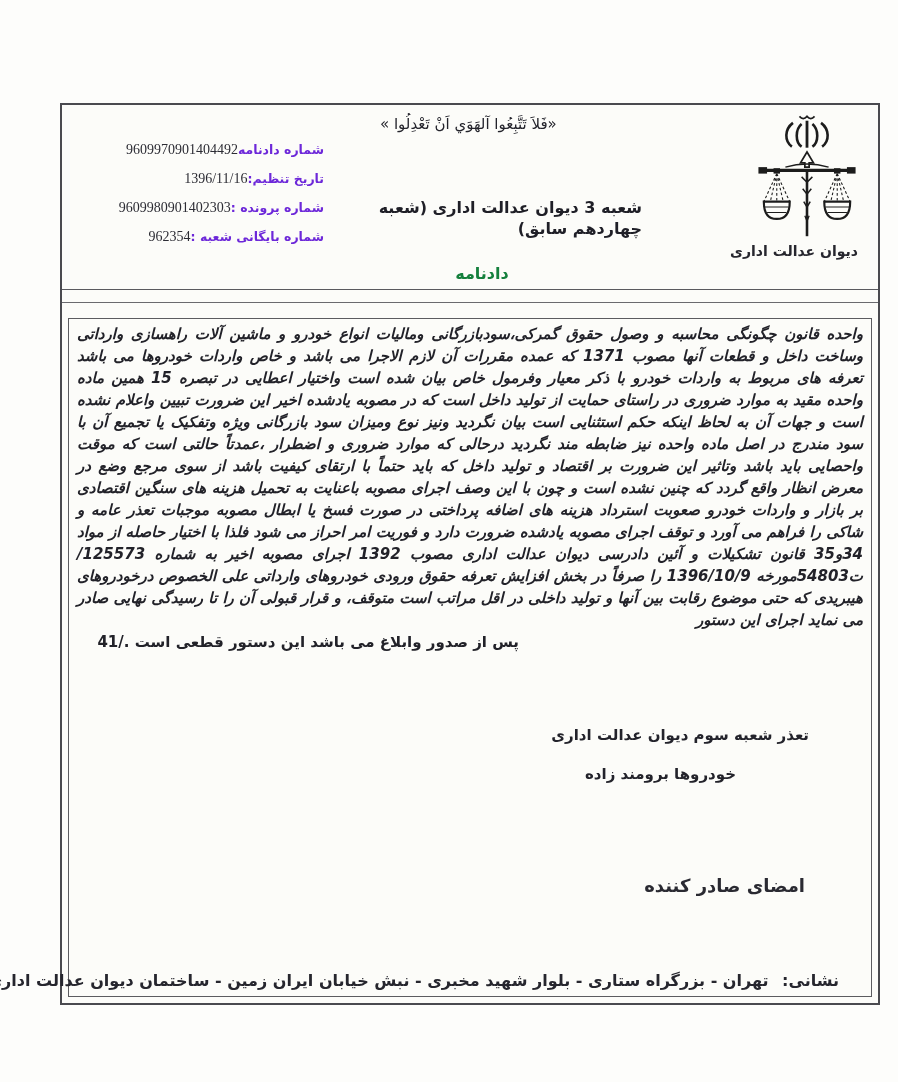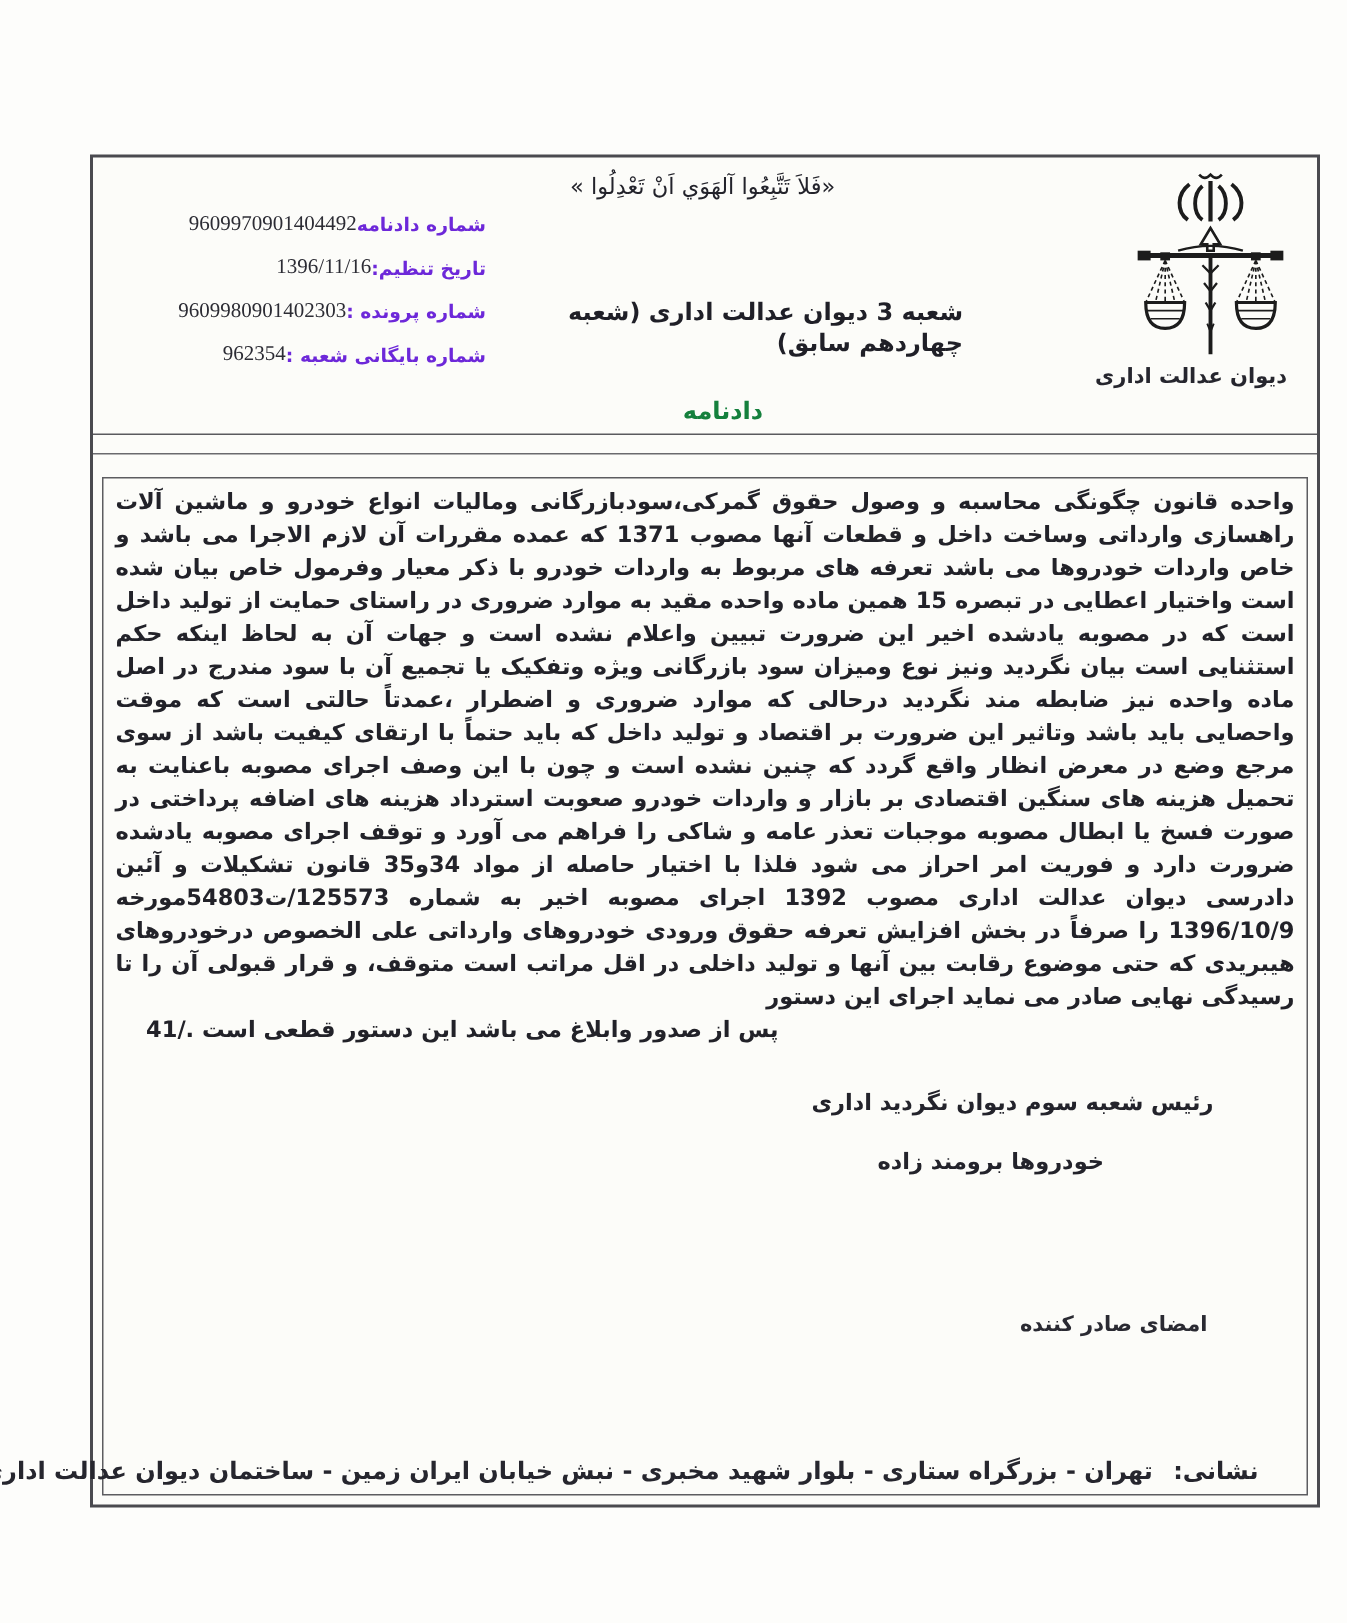--- a/index.html
+++ b/index.html
@@ -46,38 +46,38 @@
   }
   .hr1{position:absolute;top:184px;left:0;width:100%;border-top:1px solid #5a5a5e;}
   .hr2{position:absolute;top:197px;left:0;width:100%;border-top:1px solid #6a6a6e;}
   .body-box{
     position:absolute;left:6px;top:213px;width:802px;height:677px;
     border:1px solid #5c5c60;
   }
   .body-par{
     margin:4px 8px 0 8px;
     direction:rtl;text-align:justify;
-    font-size:15px;font-weight:bold;line-height:22px;color:#222229;
+    font-size:15px;font-weight:bold;line-height:22px;color:#222229;font-style:italic;
   }
   .closing{
     margin:0 352px 0 58px;
     direction:rtl;text-align:center;white-space:nowrap;
     font-size:15px;font-weight:bold;line-height:22px;color:#222229;
   }
   .sig-title{
     position:absolute;top:407px;right:62px;
     direction:rtl;font-size:15px;font-weight:bold;color:#23232b;white-space:nowrap;
   }
   .sig-name{
     position:absolute;top:446px;right:135px;
     direction:rtl;font-size:15px;font-weight:bold;color:#23232b;white-space:nowrap;
   }
   .issuer{
     position:absolute;top:556px;right:66px;
-    direction:rtl;font-size:14px;font-weight:bold;color:#2a2a32;white-space:nowrap;
+    direction:rtl;font-size:18px;font-weight:bold;color:#2a2a32;white-space:nowrap;
   }
   .address{
     position:absolute;top:652px;right:32px;
     direction:rtl;font-size:16px;font-weight:bold;color:#26262e;white-space:nowrap;
   }
   .address .addr-label{margin-left:8px;}
   svg .ln{stroke:#1c1c1c;fill:none;}
 </style>
 </head>
 <body>
@@ -147,21 +147,21 @@
 
   <div class="doc-title">دادنامه</div>
 
   <div class="hr1"></div>
   <div class="hr2"></div>
 
   <div class="body-box">
     <div class="body-par">واحده قانون چگونگی محاسبه و وصول حقوق گمرکی،سودبازرگانی ومالیات انواع خودرو و ماشین آلات راهسازی وارداتی وساخت داخل و قطعات آنها مصوب 1371 که عمده مقررات آن لازم الاجرا می باشد و خاص واردات خودروها می باشد تعرفه های مربوط به واردات خودرو با ذکر معیار وفرمول خاص بیان شده است واختیار اعطایی در تبصره 15 همین ماده واحده مقید به موارد ضروری در راستای حمایت از تولید داخل است که در مصوبه یادشده اخیر این ضرورت تبیین واعلام نشده است و جهات آن به لحاظ اینکه حکم استثنایی است بیان نگردید ونیز نوع ومیزان سود بازرگانی ویژه وتفکیک یا تجمیع آن با سود مندرج در اصل ماده واحده نیز ضابطه مند نگردید درحالی که موارد ضروری و اضطرار ،عمدتاً حالتی است که موقت واحصایی باید باشد وتاثیر این ضرورت بر اقتصاد و تولید داخل که باید حتماً با ارتقای کیفیت باشد از سوی مرجع وضع در معرض انظار واقع گردد که چنین نشده است و چون با این وصف اجرای مصوبه باعنایت به تحمیل هزینه های سنگین اقتصادی بر بازار و واردات خودرو صعوبت استرداد هزینه های اضافه پرداختی در صورت فسخ یا ابطال مصوبه موجبات تعذر عامه و شاکی را فراهم می آورد و توقف اجرای مصوبه یادشده ضرورت دارد و فوریت امر احراز می شود فلذا با اختیار حاصله از مواد 34و35 قانون تشکیلات و آئین دادرسی دیوان عدالت اداری مصوب 1392 اجرای مصوبه اخیر به شماره 125573/ت54803مورخه 1396/10/9 را صرفاً در بخش افزایش تعرفه حقوق ورودی خودروهای وارداتی علی الخصوص درخودروهای هیبریدی که حتی موضوع رقابت بین آنها و تولید داخلی در اقل مراتب است متوقف، و قرار قبولی آن را تا رسیدگی نهایی صادر می نماید اجرای این دستور</div>
     <div class="closing">پس از صدور وابلاغ می باشد این دستور قطعی است ./41</div>
 
-    <div class="sig-title">رئیس شعبه سوم دیوان نگردید اداری</div>
+    <div class="sig-title">تعذر شعبه سوم دیوان عدالت اداری</div>
     <div class="sig-name">خودروها برومند زاده</div>
     <div class="issuer">امضای صادر کننده</div>
 
     <div class="address">
       <span class="addr-label">نشانی:</span>
       <span>تهران - بزرگراه ستاری - بلوار شهید مخبری - نبش خیابان ایران زمین - ساختمان دیوان عدالت اداری</span>
     </div>
   </div>
 
 </div>

